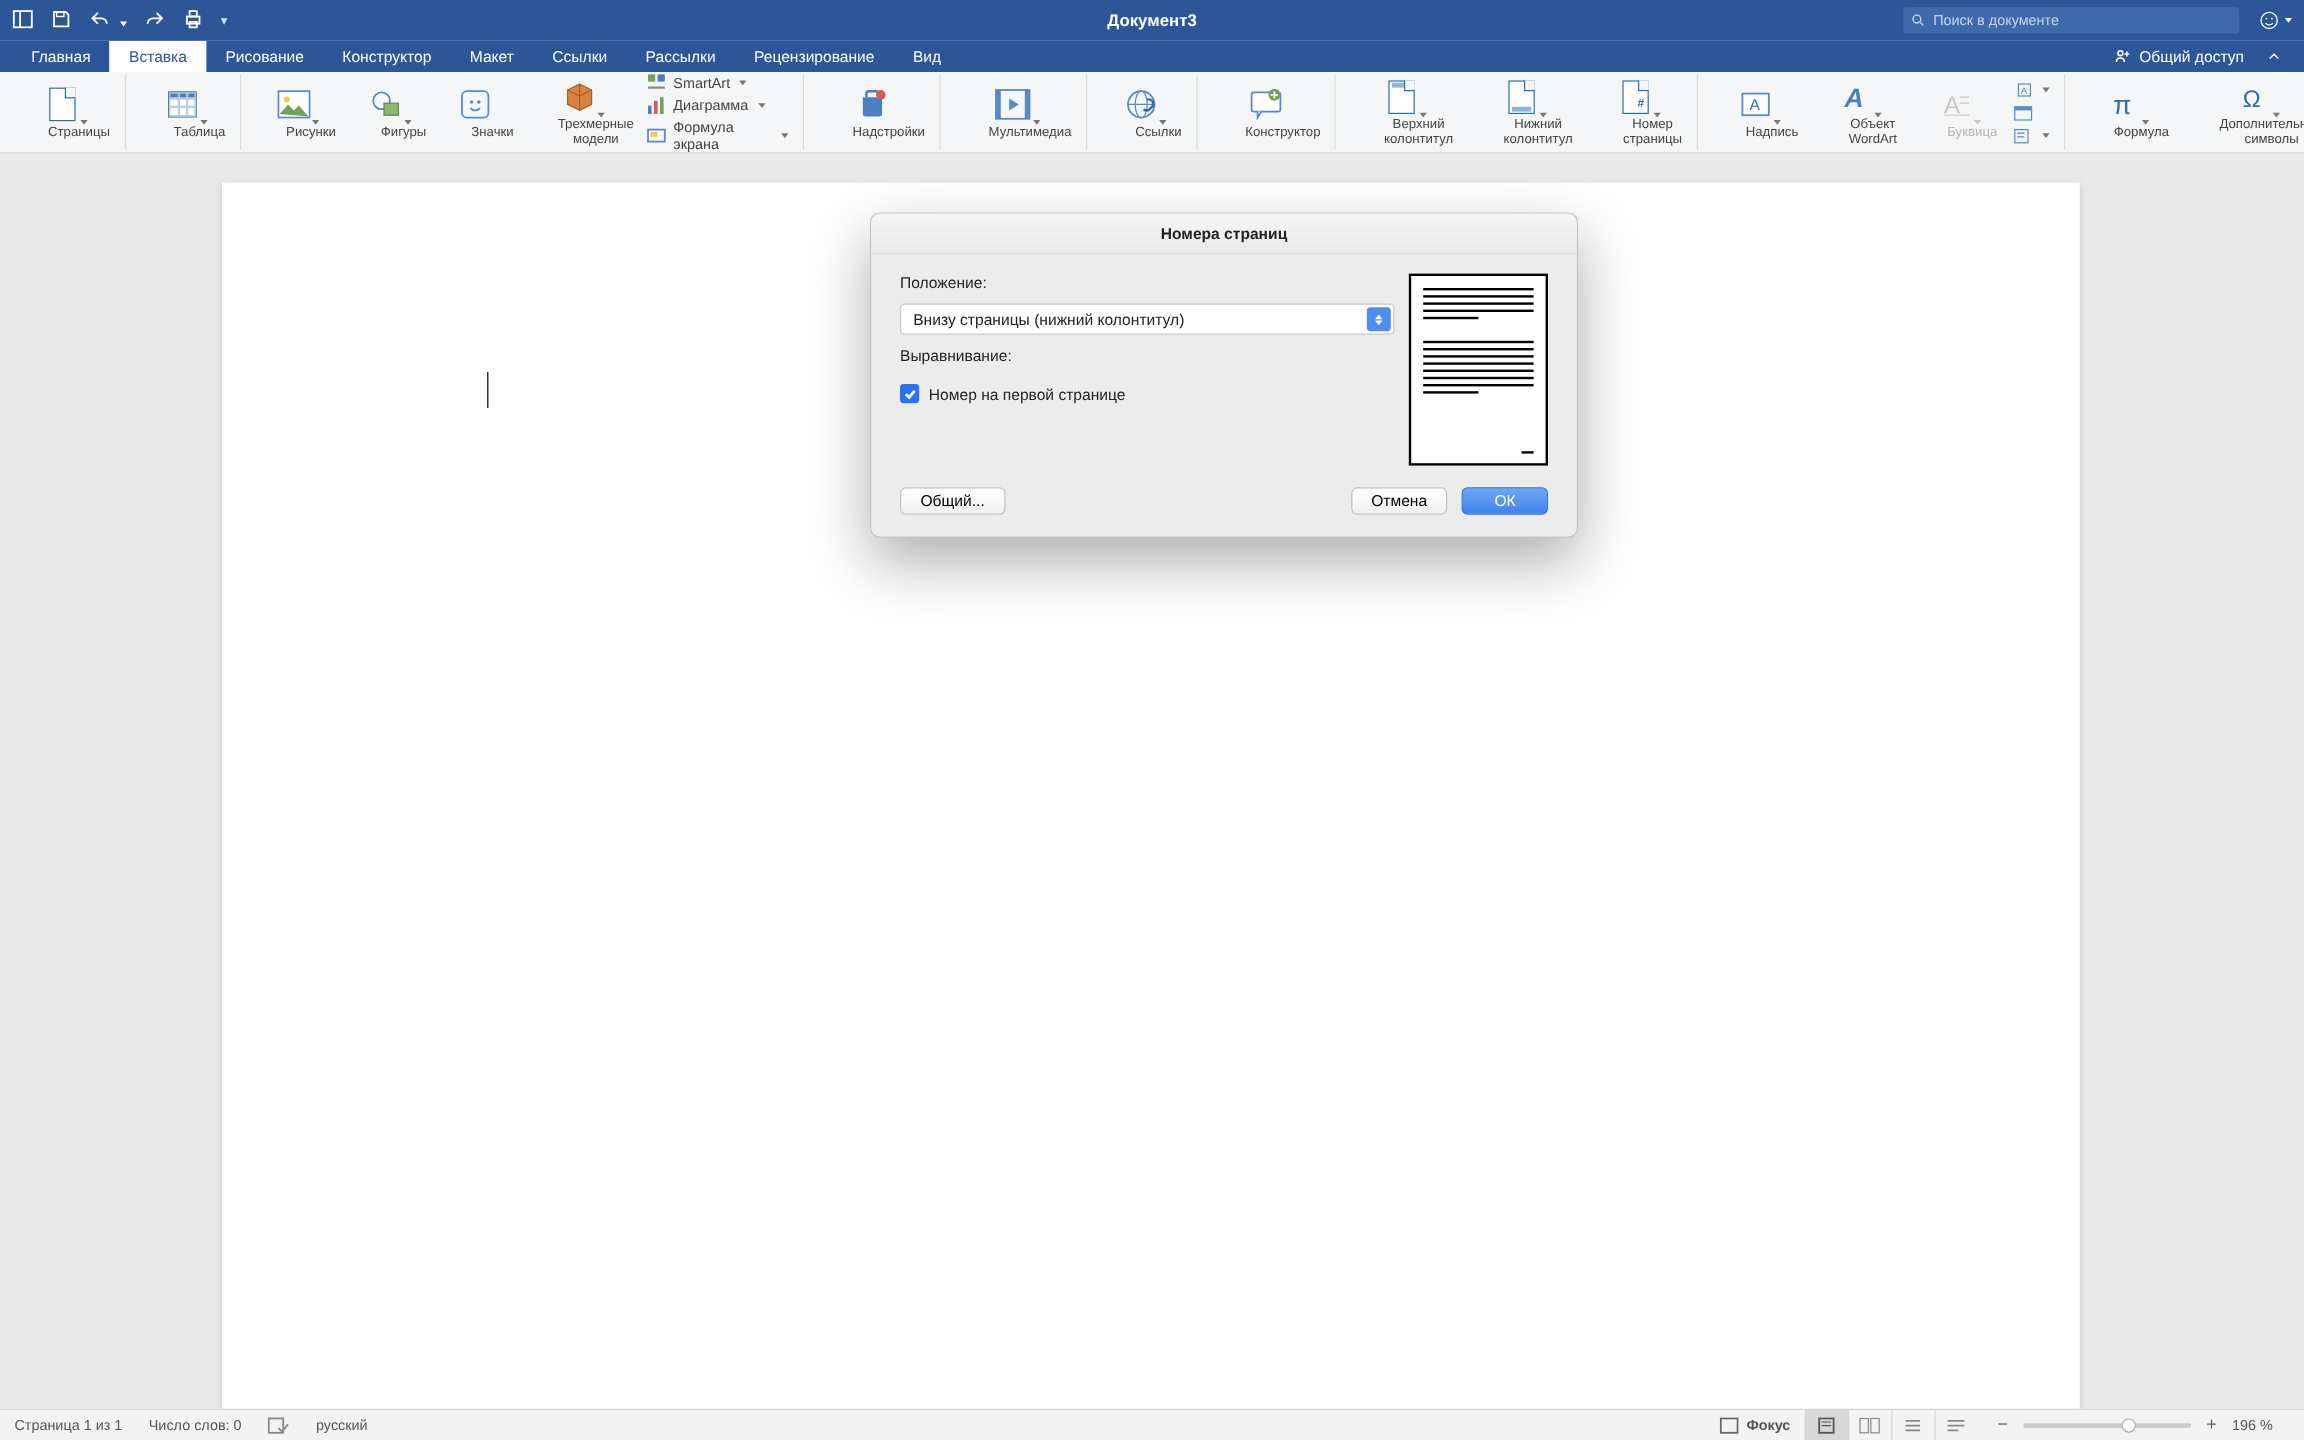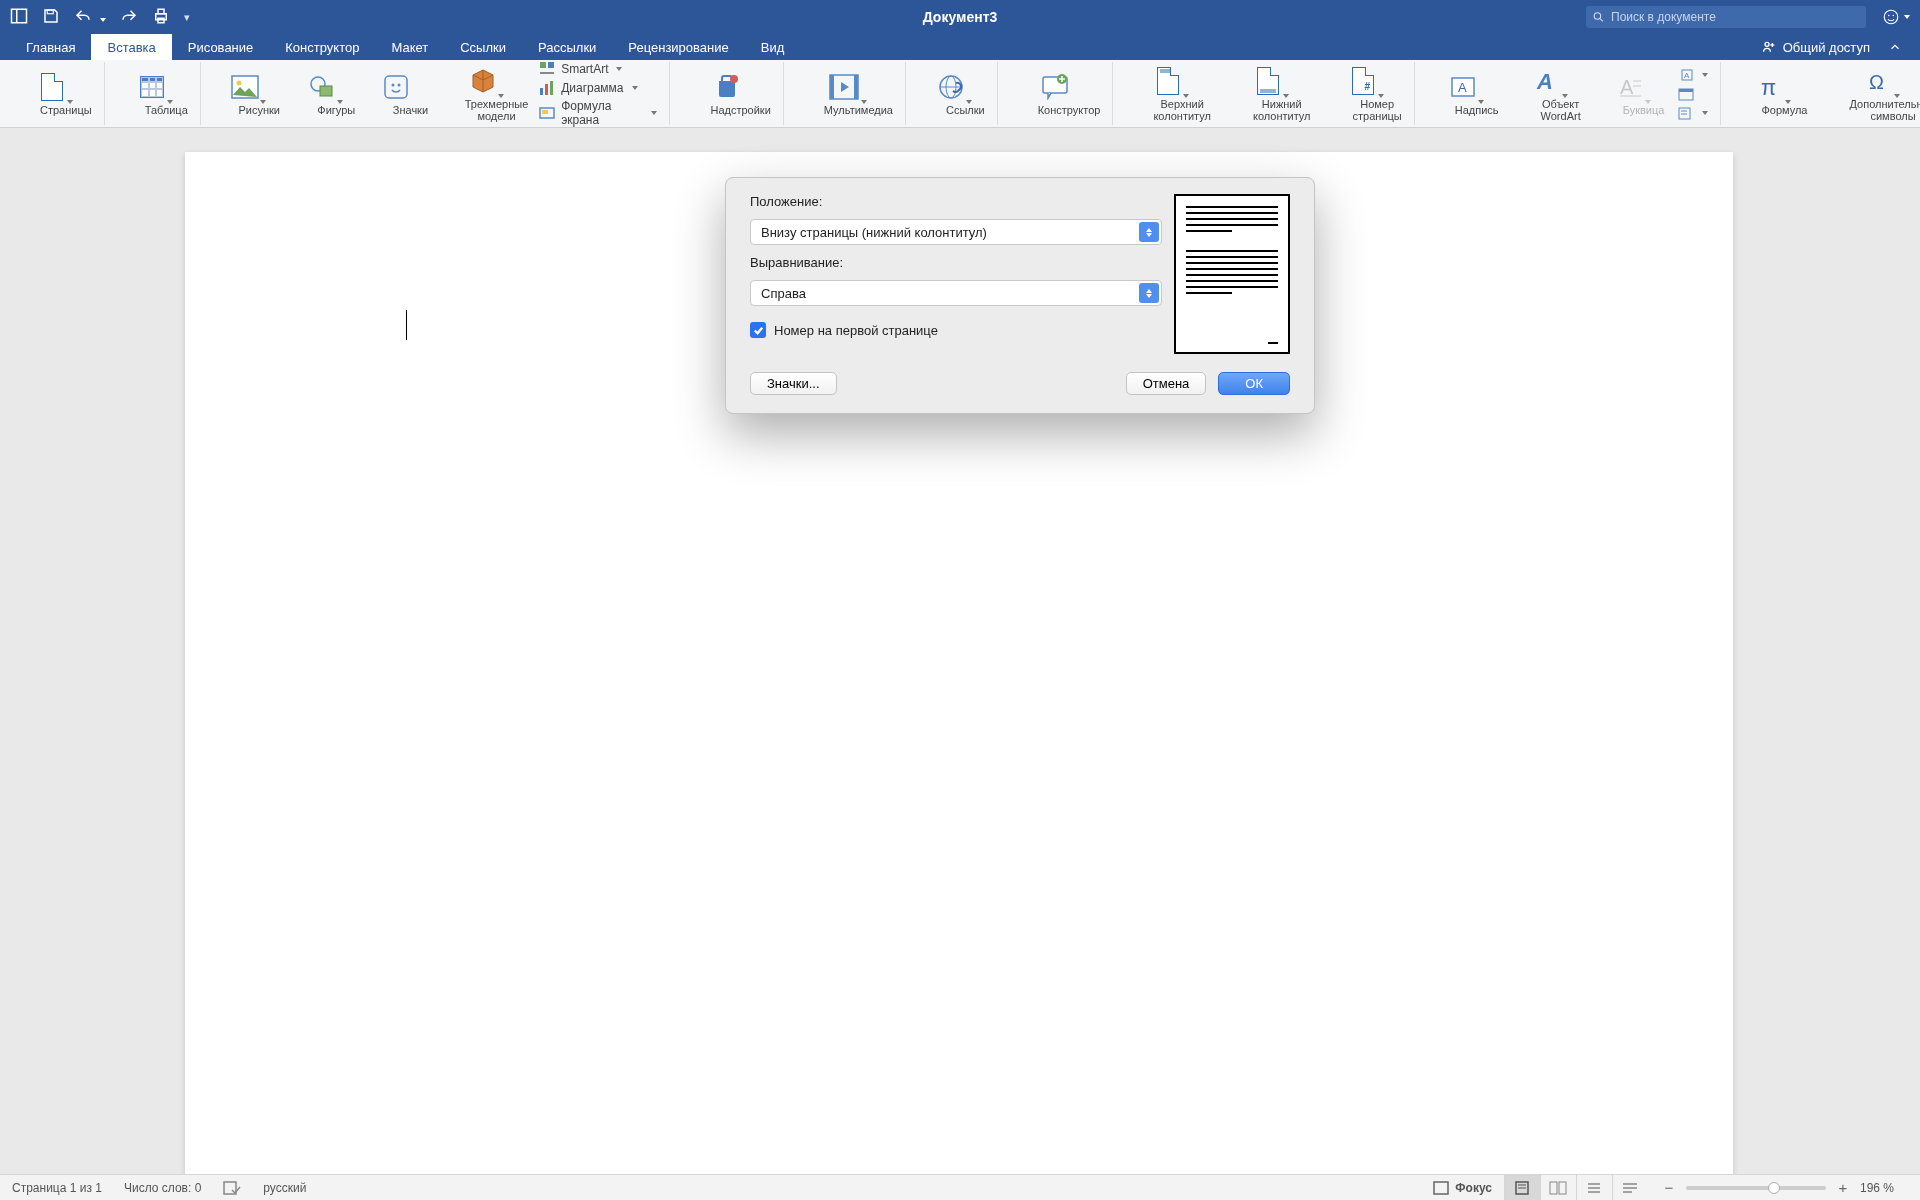--- a/index.html
+++ b/index.html
@@ -511,38 +511,32 @@
 символы</div>
     </div>
   </div>
 </div>
 
 <div class="canvas">
   <div class="page">
     <div class="cursor"></div>
 
     <div class="dlg">
+      <div class="dlg-title">Номера страниц</div>
       <div class="dlg-body">
         <div class="col-left">
           <label class="fld">Положение:</label>
           <div class="select">
             <span>Внизу страницы (нижний колонтитул)</span>
             <div class="sel-btn">
                 <span class="up"></span>
                 <span class="down"></span>
               </div>
           </div>
           <label class="fld">Выравнивание:</label>
-          <div class="select">
-            <span>Справа</span>
-            <div class="sel-btn">
-                <span class="up"></span>
-                <span class="down"></span>
-              </div>
-          </div>
           <div class="chk-row">
             <div class="chk">
               <svg viewBox="0 0 12 12">
                   <path d="M2 6l3 3 5-6"></path>
                 </svg>
             </div>
             <span>Номер на первой странице</span>
           </div>
         </div>
         <div class="preview">
@@ -557,21 +551,21 @@
             <div class="ln"></div>
             <div class="ln"></div>
             <div class="ln"></div>
             <div class="ln"></div>
             <div class="ln"></div>
             <div class="ln short"></div>
           <div class="num"></div>
         </div>
       </div>
       <div class="dlg-buttons">
-        <button class="btn">Значки...</button>
+        <button class="btn">Общий...</button>
         <div class="spacer"></div>
         <button class="btn">Отмена</button>
         <button class="btn primary">ОК</button>
       </div>
     </div>
   </div>
 </div>
 
 <div class="statusbar">
   <div class="seg">Страница 1 из 1</div>

